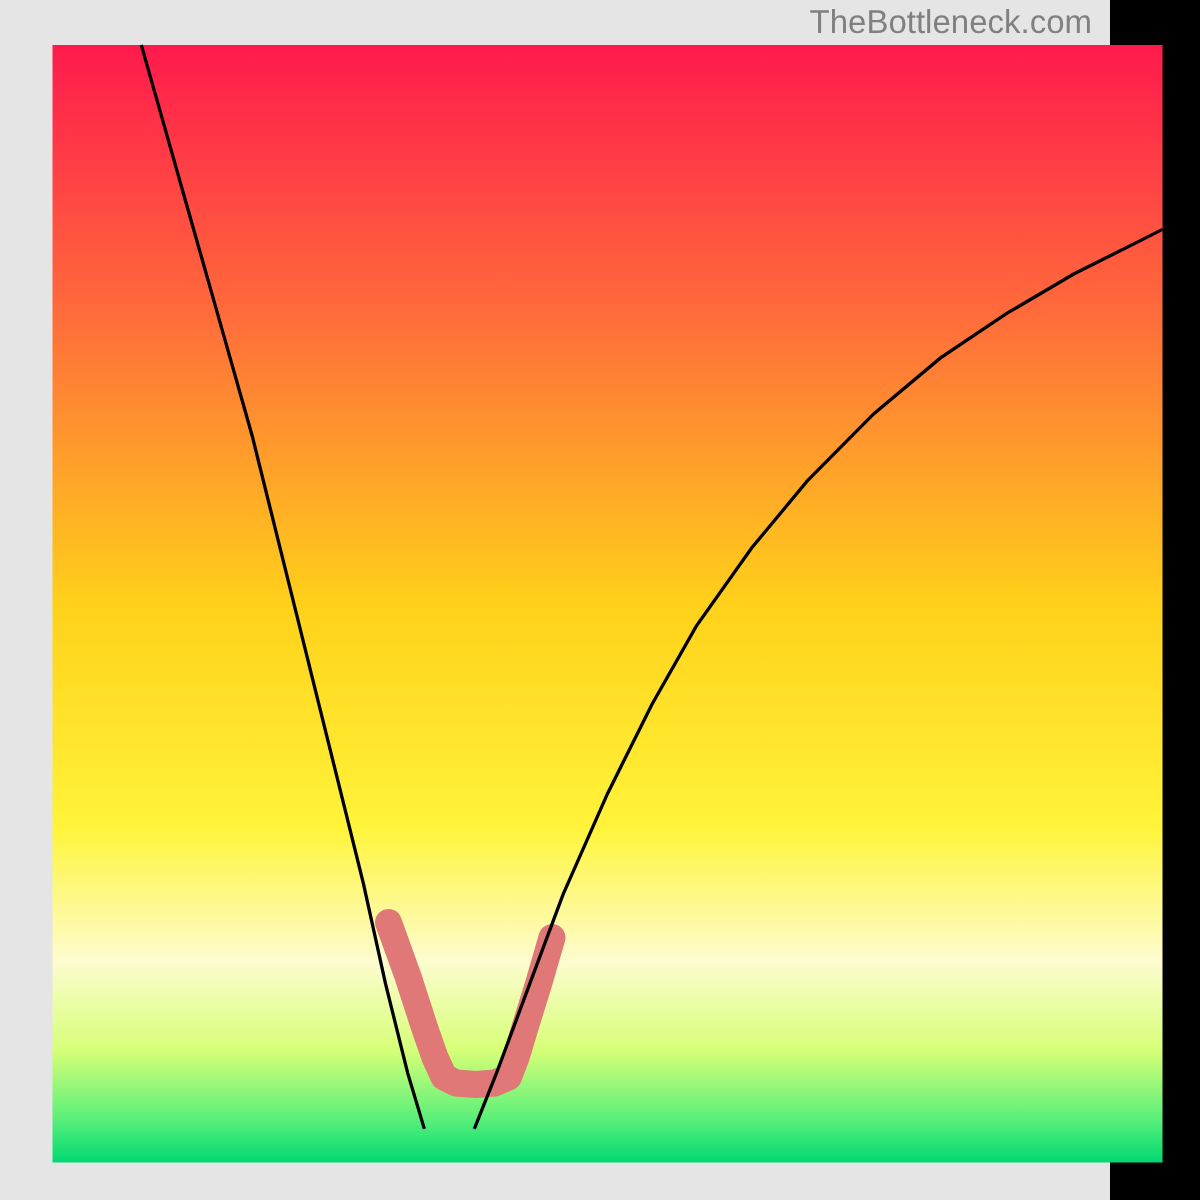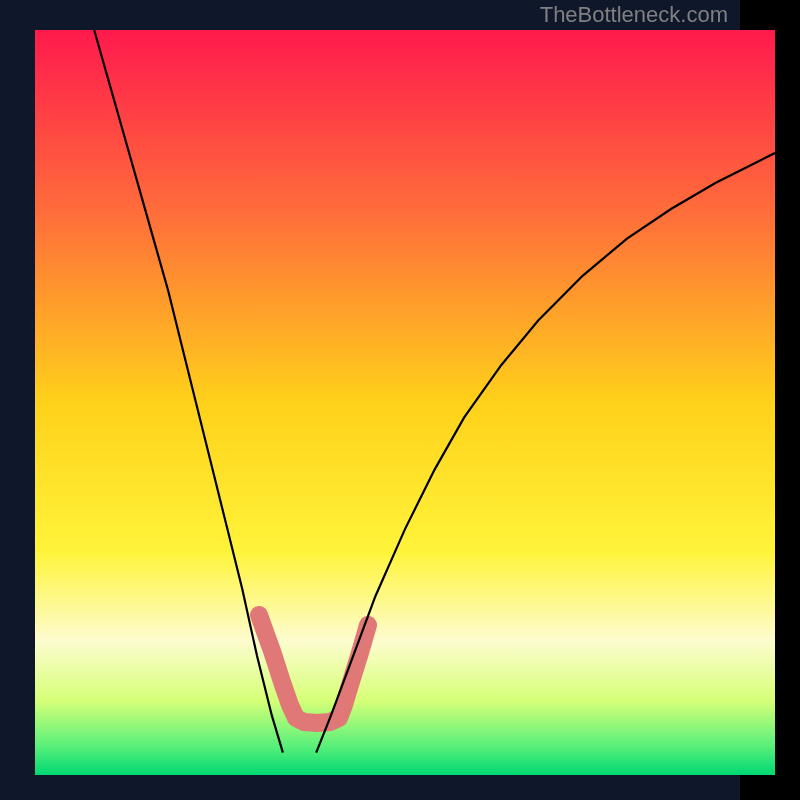--- a/index.html
+++ b/index.html
@@ -7,21 +7,21 @@
     padding: 0;
     width: 800px;
     height: 800px;
     background: #000;
     overflow: hidden;
   }
   .frame {
     position: relative;
     width: 740px;
     height: 800px;
-    background: #0f172a;
+    background: #e5e5e5;
   }
   .attribution {
     position: absolute;
     top: 2px;
     right: 12px;
     color: #808080;
     font-family: Arial, Helvetica, sans-serif;
     font-size: 22px;
     font-weight: 500;
     letter-spacing: 0px;

